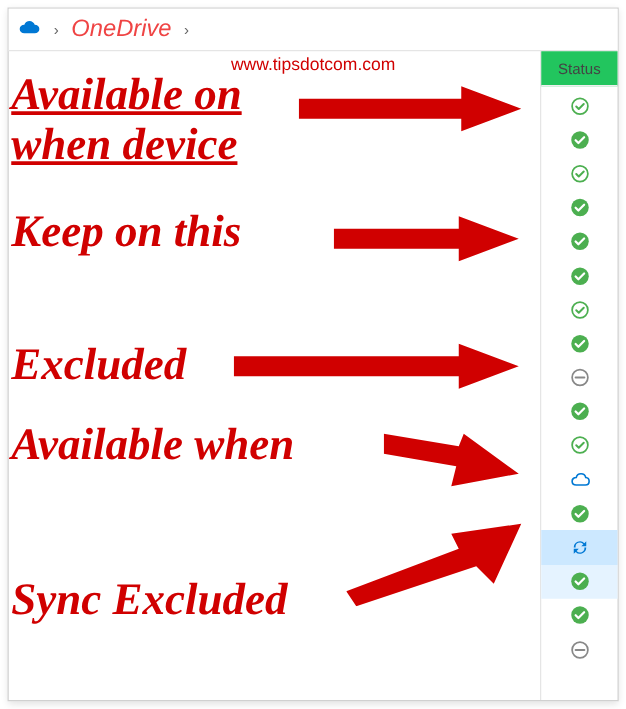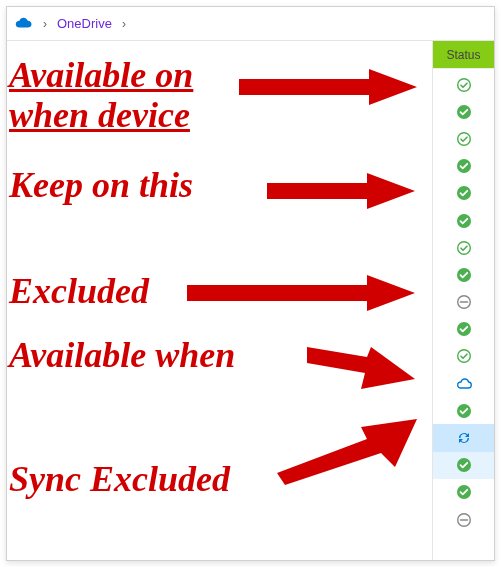--- a/index.html
+++ b/index.html
@@ -21,21 +21,21 @@
   .breadcrumb {
     height: 34px;
     border-bottom: 1px solid #e5e5e5;
     display: flex;
     align-items: center;
     padding: 0 8px;
     gap: 6px;
     background: #fff;
   }
   .bc-sep { color: #666; font-size: 12px; padding: 0 4px; }
-  .bc-text { font-size: 13px; color: #6d28d9; }
+  .bc-text { font-size: 19px; color: #ef4444; font-style: italic; }
   .cloud-drive-icon { width: 18px; height: 12px; }
   .watermark {
     position: absolute;
     top: 36px;
     left: 50%;
     transform: translateX(-50%);
     color: #d00000;
     font-size: 14px;
     font-family: Arial, sans-serif;
     z-index: 20;
@@ -57,21 +57,21 @@
     flex-direction: column;
   }
   .status-hdr {
     height: 28px;
     display: flex;
     align-items: center;
     justify-content: center;
     font-size: 12px;
     color: #444;
     border-bottom: 1px solid #eee;
-    background: #84cc16;
+    background: #22c55e;
   }
   .status-list {
     flex: 1;
     display: flex;
     flex-direction: column;
     padding-top: 2px;
   }
   .status-cell {
     height: 27.2px;
     display: flex;
@@ -106,20 +106,21 @@
     <span>
       <svg class="cloud-drive-icon" viewBox="0 0 24 16">
         <path d="M6 14c-3 0-5-2-5-4.5S3 5 6 5c.5-2.5 3-4 5.5-4S16.5 3 17 5c3 0 5 2 5 4.5S20 14 17 14H6z" fill="#0078d4"></path>
       </svg>
     </span>
     <span class="bc-sep">›</span>
     <span class="bc-text">OneDrive</span>
     <span class="bc-sep">›</span>
   </div>
 
+  <div class="watermark">www.tipsdotcom.com</div>
 
   <div class="content">
     <div class="main-area">
 
       <div class="ann-label" style="top:14px;left:2px;text-decoration:underline;">
         <div>Available on</div>
         <div>when device</div>
       </div>
       <svg class="arrow" style="top:26px;left:232px;" width="180" height="40">
         <polygon points="0,12 130,12 130,2 178,20 130,38 130,28 0,28" fill="#d00000"></polygon>

